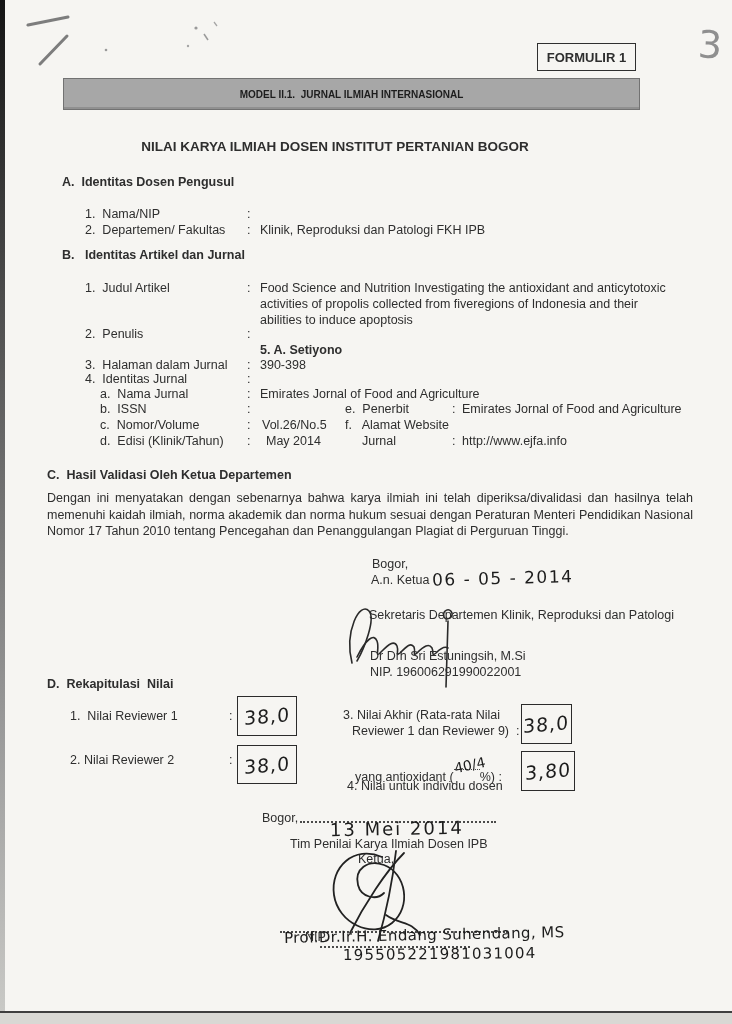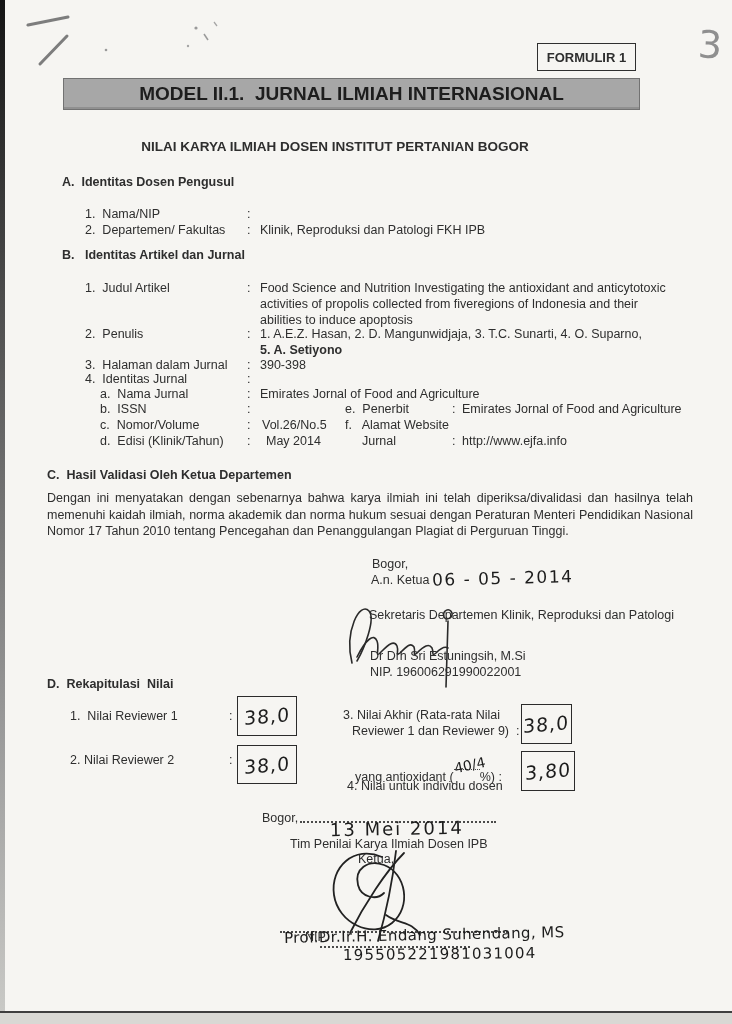--- a/index.html
+++ b/index.html
@@ -14,21 +14,21 @@
   .hd-date2{font-size:18px;letter-spacing:2px;transform:rotate(-1deg);display:inline-block;}
   .hd-box{font-size:19px;letter-spacing:1px;transform:rotate(-5deg) skewX(-6deg);display:inline-block;}
   .hd-name{font-size:15px;letter-spacing:.4px;transform:rotate(-1.2deg);display:inline-block;}
   .hd-nip{font-size:15px;letter-spacing:1.2px;transform:rotate(-.6deg);display:inline-block;}
   .hd-frac{font-size:14px;transform:rotate(-12deg);display:inline-block;position:relative;top:3px;}
   .hd-corner{font-size:38px;color:#8f8f8f;transform:rotate(3deg);display:inline-block;}
   .scorebox{position:absolute;border:1.6px solid #2b2b2b;display:flex;align-items:center;justify-content:center;background:transparent;}
   .tagbox{position:absolute;border:1.6px solid #2f2f2f;display:flex;align-items:center;justify-content:center;
           font-weight:bold;font-size:13px;background:#f6f5f2;}
   .modelbar{position:absolute;background:#a7a7a7;border:1px solid #727272;box-shadow:inset 0 -2px 0 #909090;
-            display:flex;align-items:center;justify-content:center;font-weight:bold;font-size:19px;color:#1d1d1d;}
+            display:flex;align-items:center;justify-content:center;font-weight:bold;font-size:10px;color:#1d1d1d;}
   .title{position:absolute;left:40px;width:590px;text-align:center;font-weight:bold;font-size:13.5px;white-space:pre;}
   .dotted{position:absolute;border-bottom:2px dotted #4a4a4a;height:0;}
   svg{overflow:visible;}
 </style>
 </head>
 <body>
 
 <div class="page">
 
   <div class="abs" style="left:0;top:0;width:5px;height:1012px;background:linear-gradient(180deg,#141414 0%,#3a3a3a 20%,#6a6a6a 45%,#9a9a9a 72%,#c9c9c6 100%);"></div>
@@ -71,21 +71,20 @@
   <div class="abs t b" style="left:62px;top:247px;">B.   Identitas Artikel dan Jurnal</div>
 
   <div class="abs t" style="left:85px;top:280px;">1.  Judul Artikel</div>
   <div class="abs t" style="left:247px;top:280px;">:</div>
   <div class="abs t" style="left:260px;top:280px;">Food Science and Nutrition Investigating the antioxidant and anticytotoxic</div>
   <div class="abs t" style="left:260px;top:296px;">activities of propolis collected from fiveregions of Indonesia and their</div>
   <div class="abs t" style="left:260px;top:312px;">abilities to induce apoptosis</div>
 
   <div class="abs t" style="left:85px;top:326px;">2.  Penulis</div>
   <div class="abs t" style="left:247px;top:326px;">:</div>
-  <div class="abs t" style="left:260px;top:326px;">1. A.E.Z. Hasan, 2. D. Mangunwidjaja, 3. T.C. Sunarti, 4. O. Suparno,</div>
   <div class="abs t b" style="left:260px;top:342px;">5. A. Setiyono</div>
 
   <div class="abs t" style="left:85px;top:357px;">3.  Halaman dalam Jurnal</div>
   <div class="abs t" style="left:247px;top:357px;">:</div>
   <div class="abs t" style="left:260px;top:357px;">390-398</div>
 
   <div class="abs t" style="left:85px;top:371px;">4.  Identitas Jurnal</div>
   <div class="abs t" style="left:247px;top:371px;">:</div>
 
   <div class="abs t" style="left:100px;top:386px;">a.  Nama Jurnal</div>

